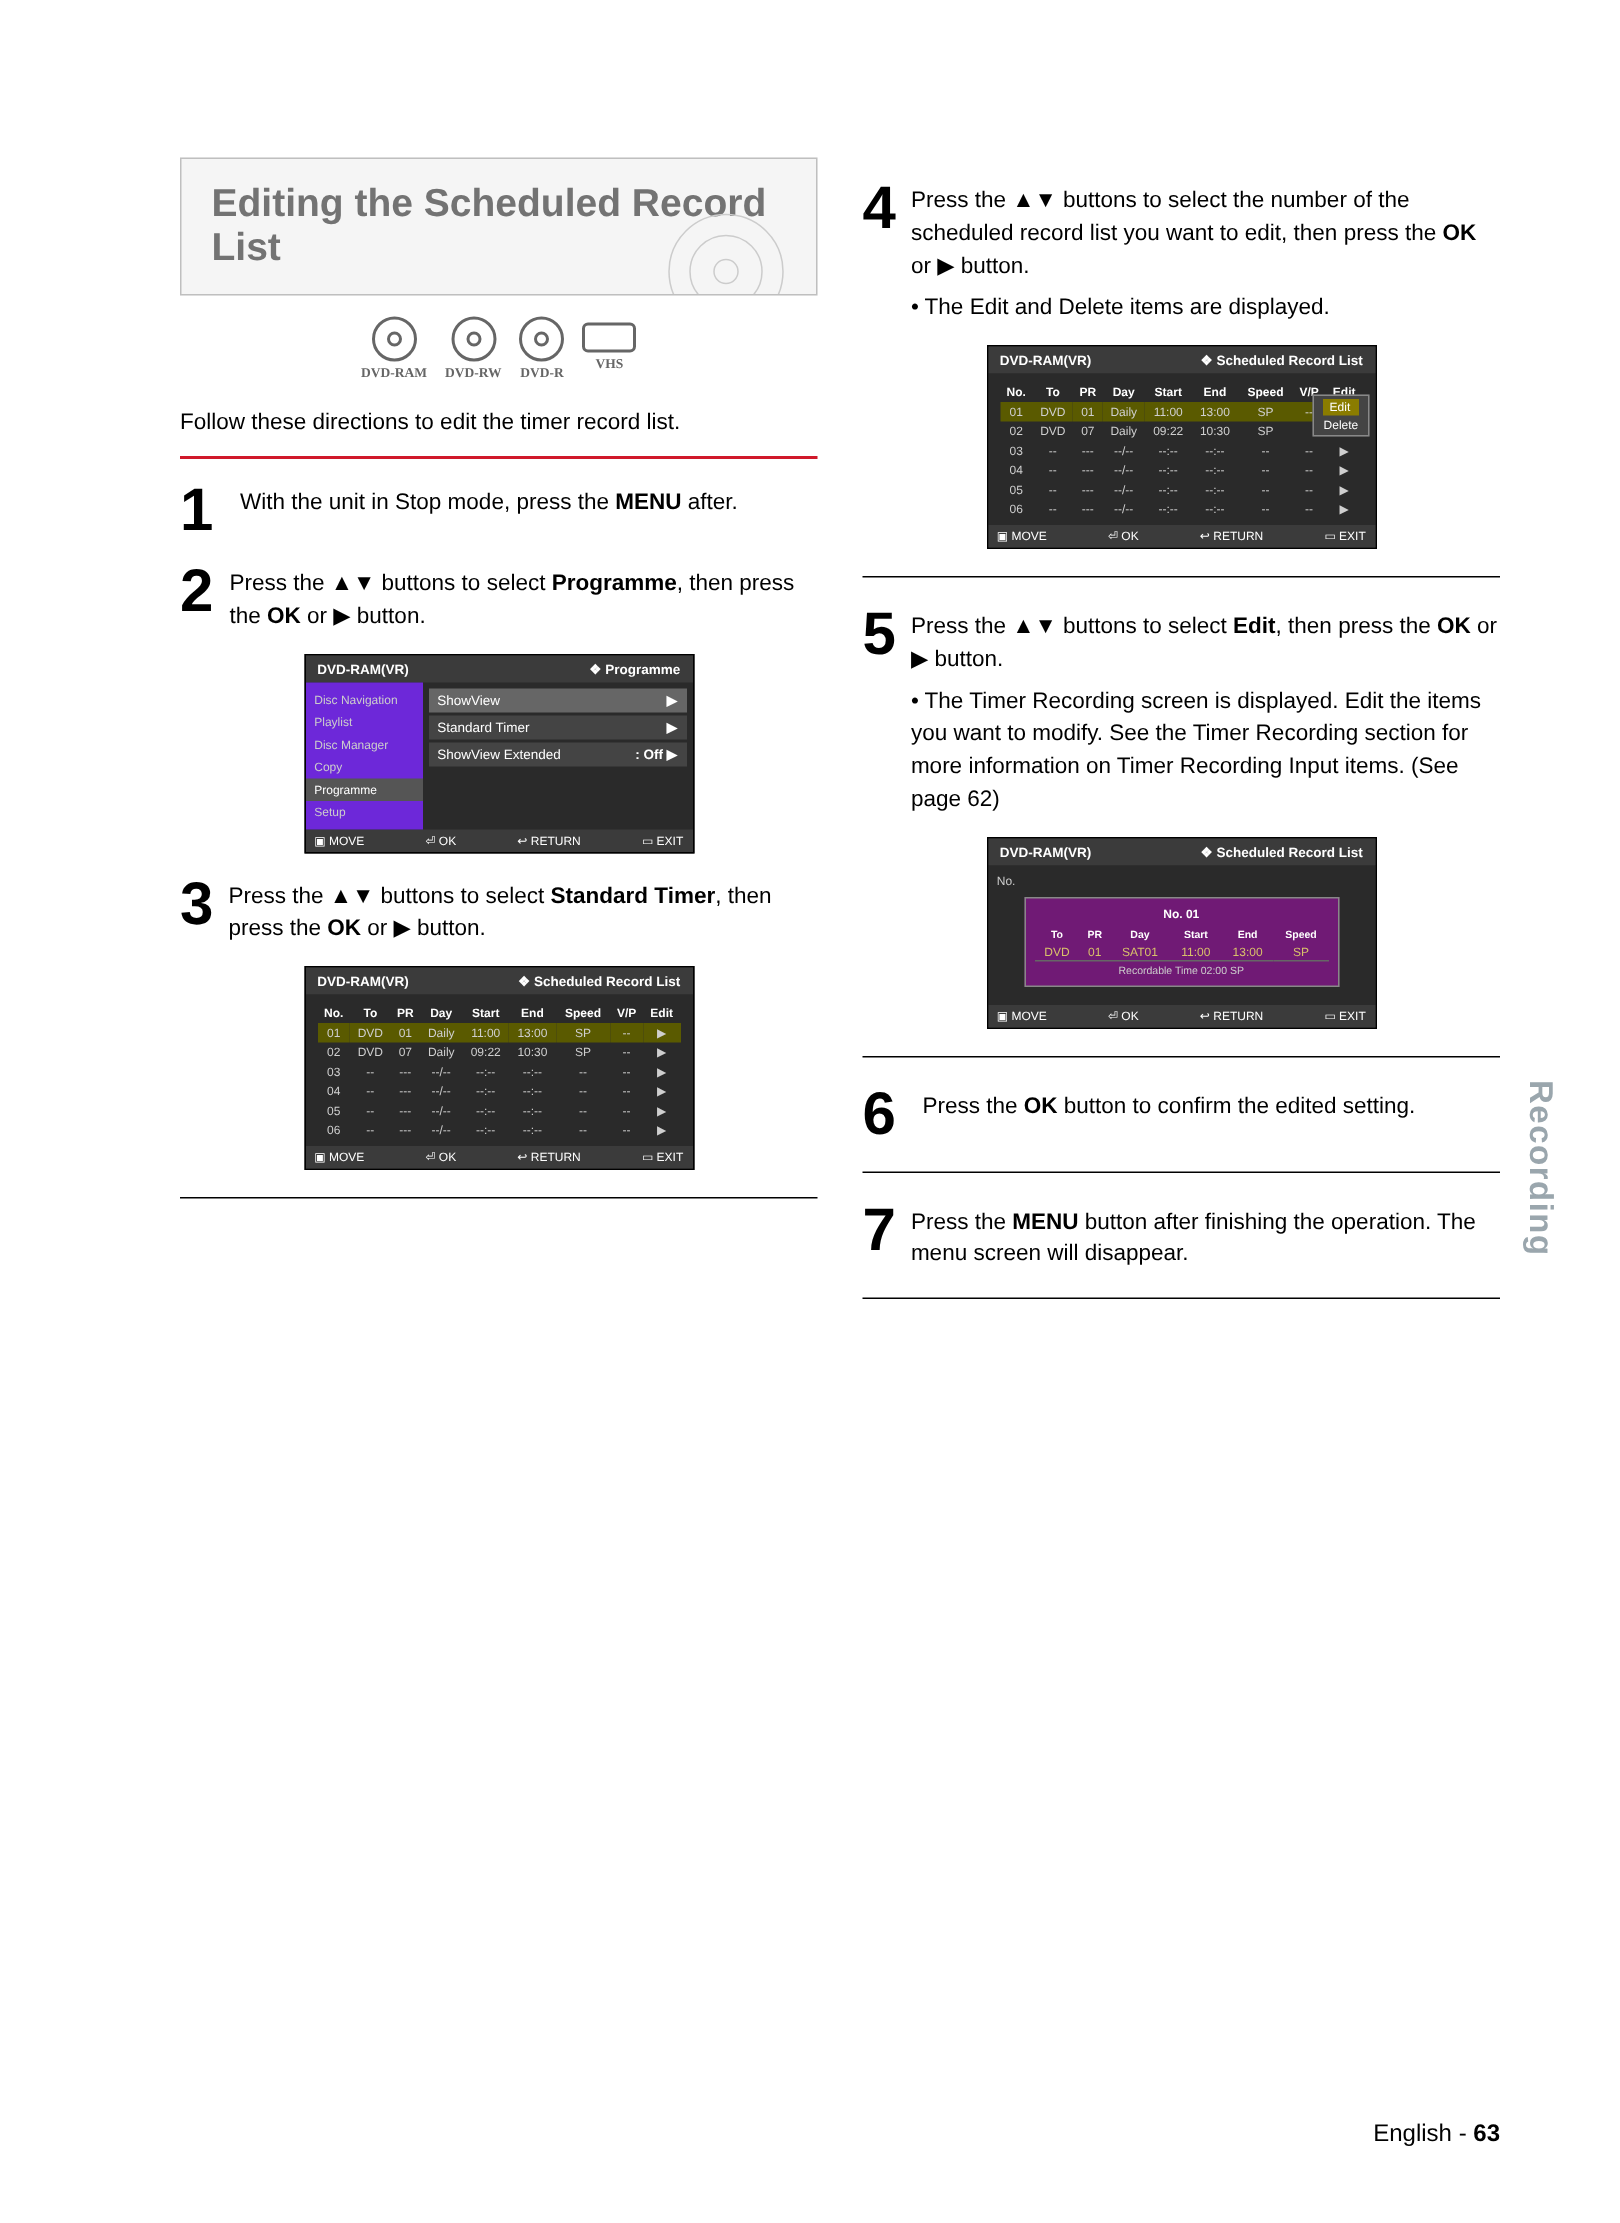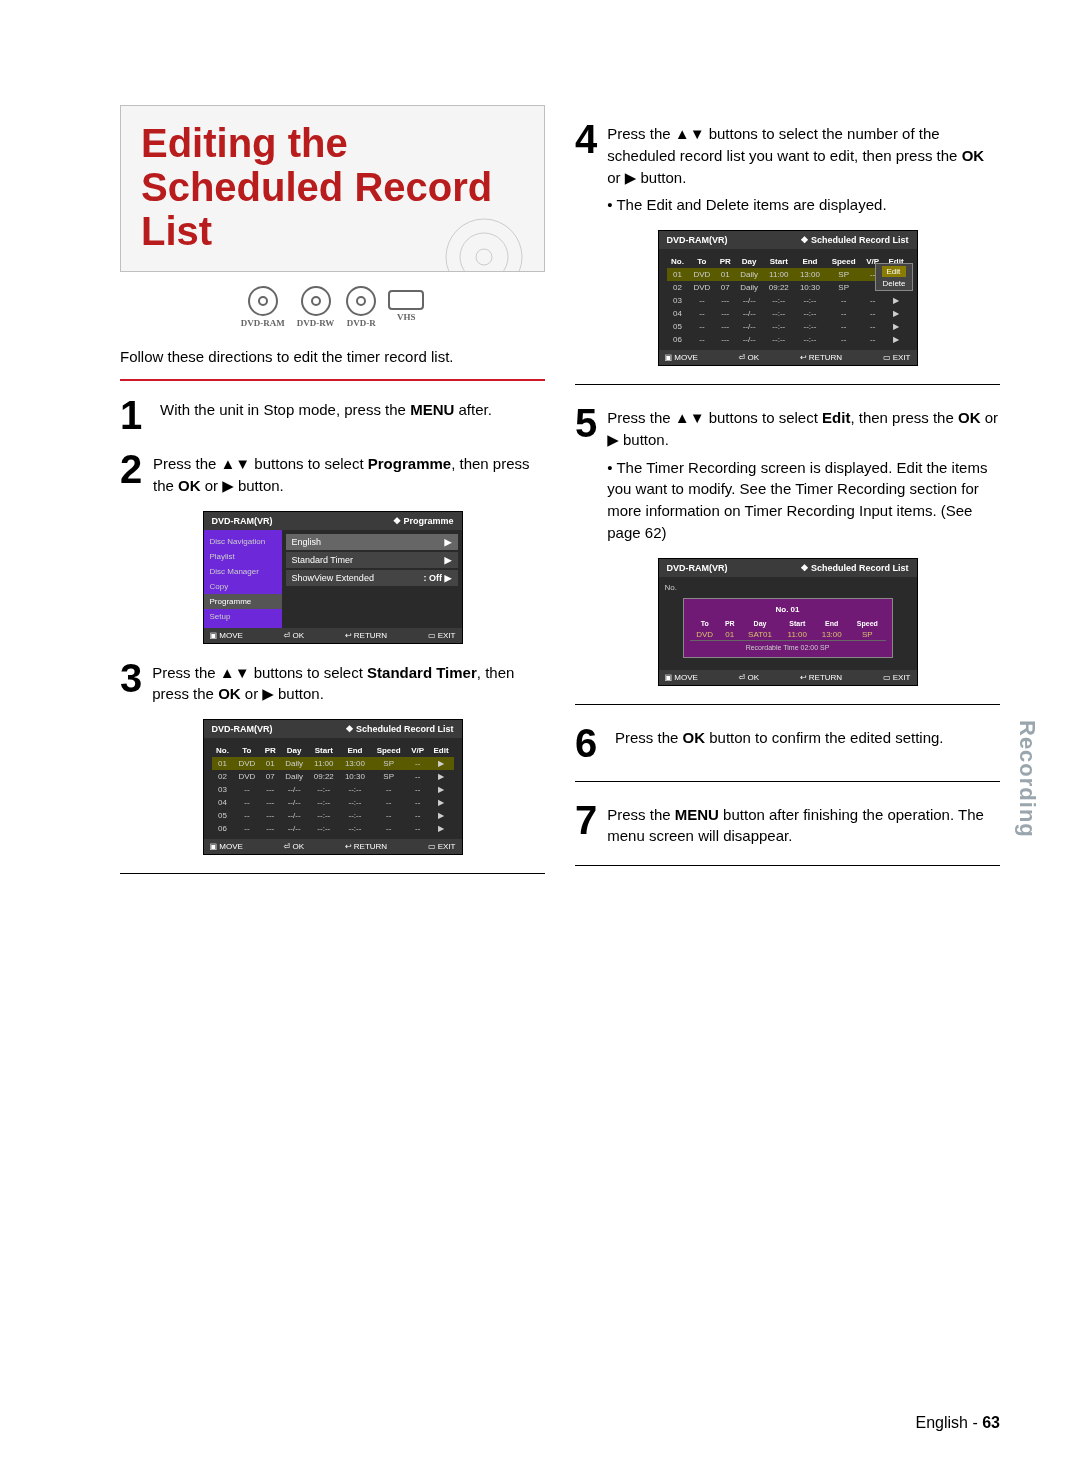--- a/index.html
+++ b/index.html
@@ -20,23 +20,23 @@
   .col { flex: 1; }
   .left .title-box {
     border: 1px solid #bfbfbf;
     background: #f5f5f5;
     padding: 15px 20px 18px;
     margin-bottom: 10px;
     position: relative;
     overflow: hidden;
   }
   .title-box h1 {
-    font-size: 40px;
+    font-size: 26px;
     font-weight: bold;
-    color: #b91c1c;
+    color: #737373;
     line-height: 1.1;
   }
   .title-box .rings {
     position: absolute;
     right: 20px;
     bottom: -30px;
     color: #d9d9d9;
   }
   .media-row { text-align:center; margin: 14px 0 18px; font-family: Liberation Serif, serif; }
   .media-item {
@@ -160,21 +160,21 @@
         <div class="navcol">
           <div class="navitem">Disc Navigation</div>
           <div class="navitem">Playlist</div>
           <div class="navitem">Disc Manager</div>
           <div class="navitem">Copy</div>
           <div class="navitem sel">Programme</div>
           <div class="navitem">Setup</div>
         </div>
         <div class="optcol">
           <div class="opt sel">
-              <span>English</span>
+              <span>ShowView</span>
               <span>▶</span>
             </div>
           <div class="opt">
               <span>Standard Timer</span>
               <span>▶</span>
             </div>
           <div class="opt">
               <span>ShowView Extended</span>
               <span>: Off        ▶</span>
             </div>

